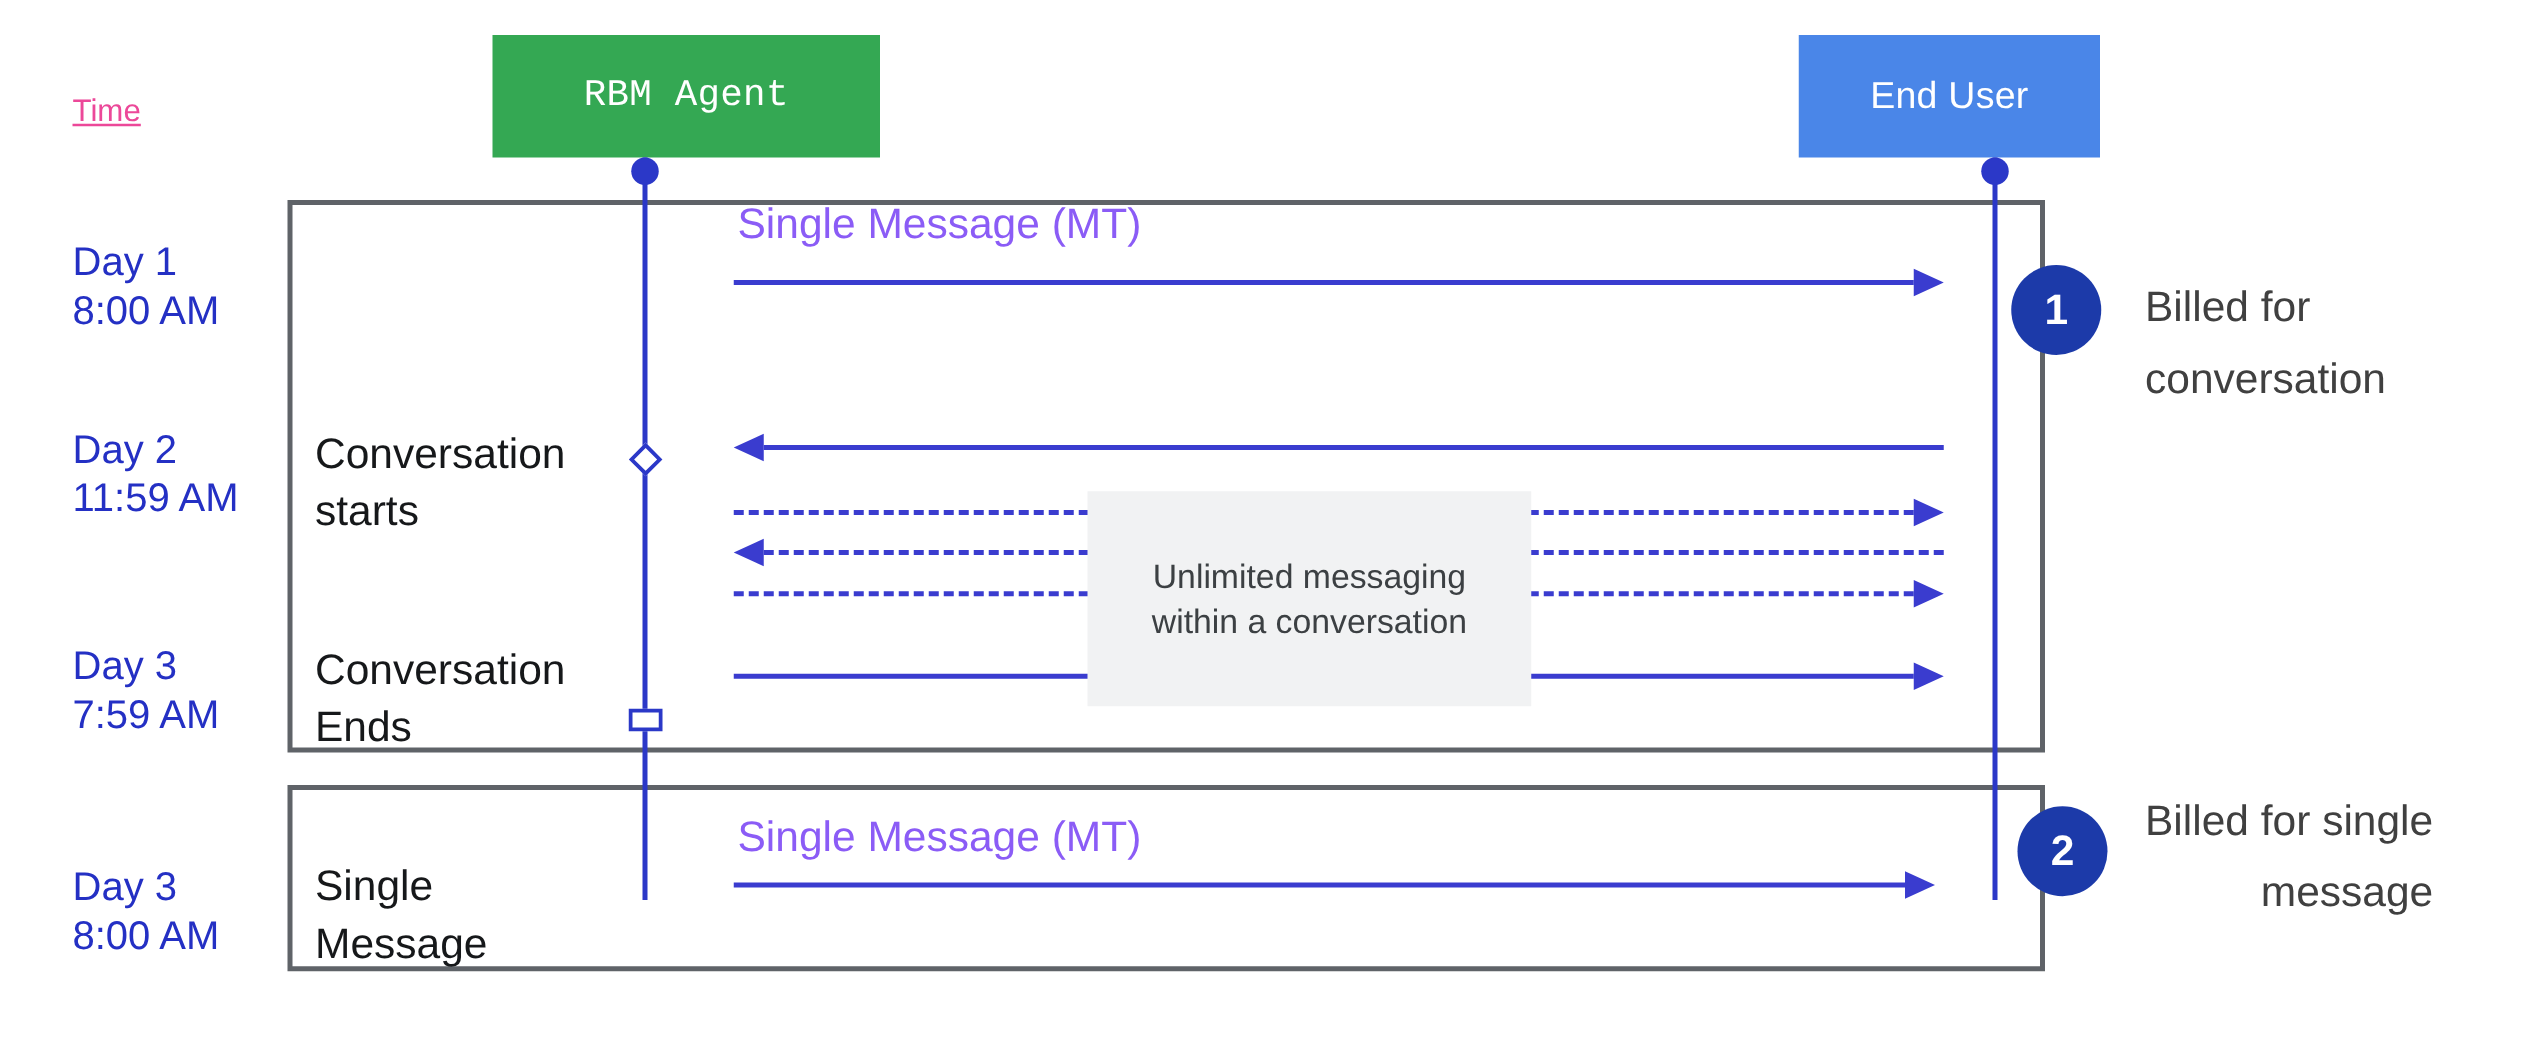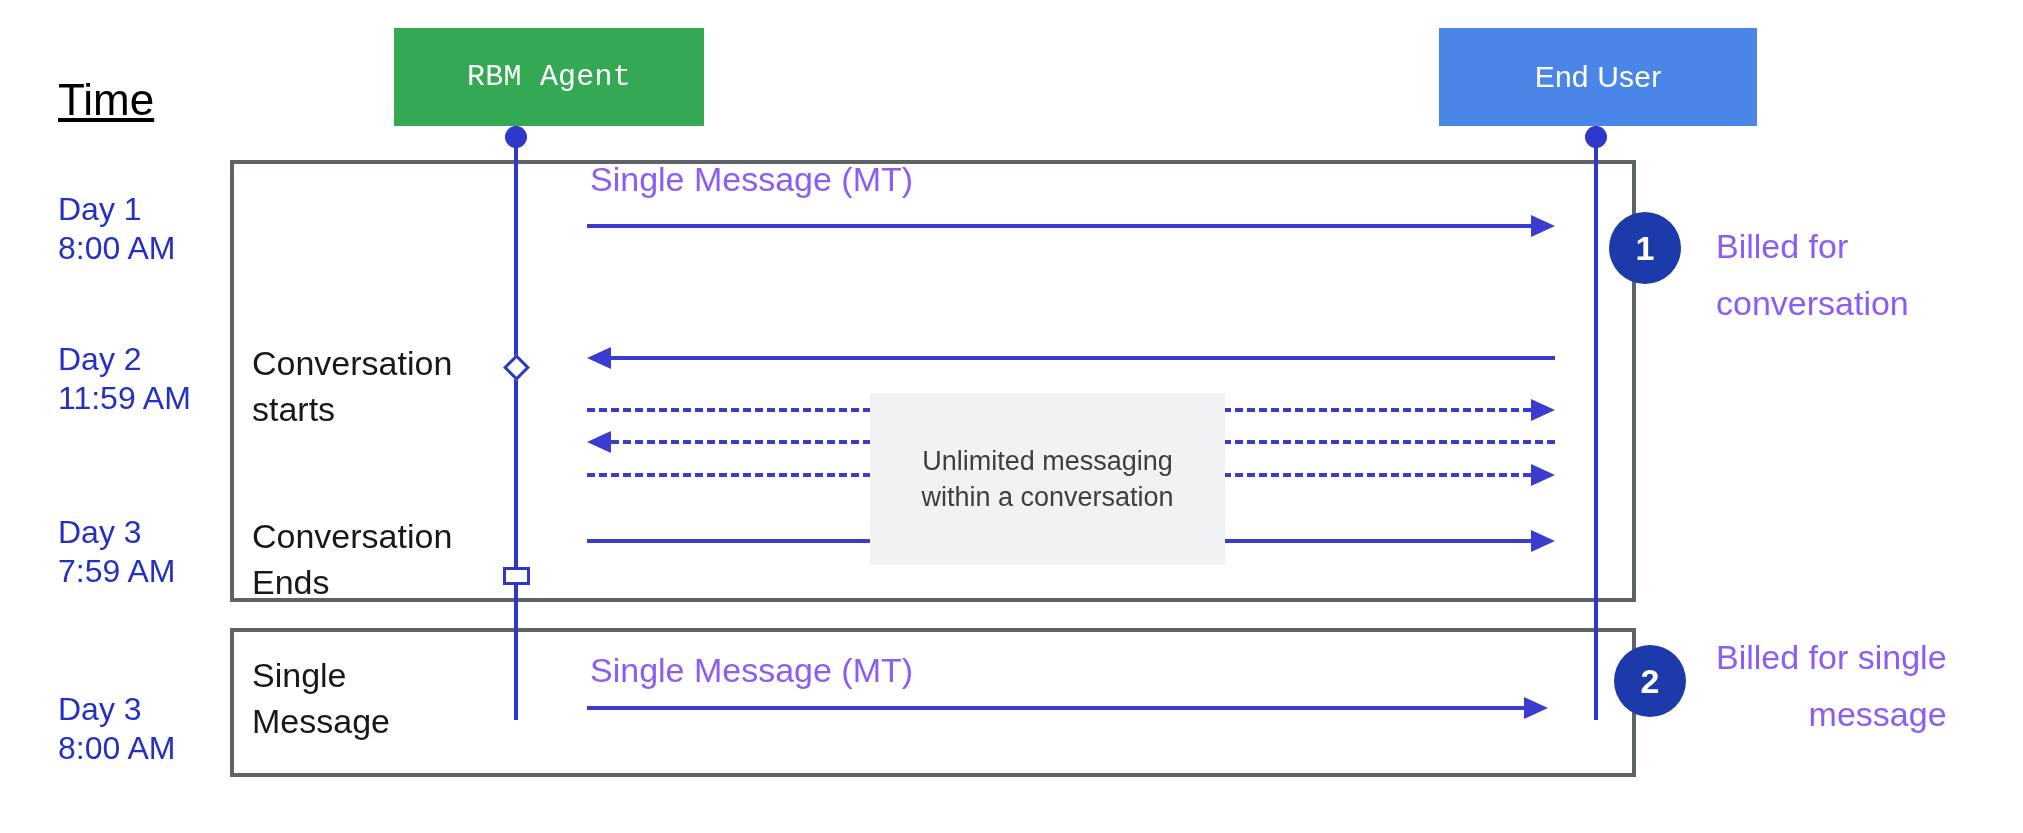--- a/index.html
+++ b/index.html
@@ -27,42 +27,42 @@
   .ahead.left{border-top:11px solid transparent;border-bottom:11px solid transparent;border-right:24px solid #3a3ccf;}
   
   .diamond{position:absolute;width:13px;height:13px;background:#ffffff;border:3px solid #2b38c8;transform:rotate(45deg);z-index:8;}
   .endsq{position:absolute;width:21px;height:12px;background:#ffffff;border:3px solid #2b38c8;z-index:8;}
   
   .note{
     position:absolute;background:#f1f2f3;z-index:4;display:flex;align-items:center;justify-content:center;
     text-align:center;font-size:27px;line-height:36px;color:#3c4043;white-space:pre-line;
   }
   
-  .time-link{position:absolute;color:#000000;font-size:44px;text-decoration:underline;z-index:3;}
+  .time-link{position:absolute;color:#ec4899;font-size:25px;text-decoration:underline;z-index:3;}
   .day{position:absolute;color:#2430c4;font-size:32px;line-height:39px;white-space:pre-line;z-index:3;}
   .side-label{position:absolute;color:#16181a;font-size:34px;line-height:46px;white-space:pre-line;z-index:3;}
   .msg-label{position:absolute;color:#8b5cf6;font-size:34px;z-index:3;}
   
   .badge{
     position:absolute;width:72px;height:72px;border-radius:50%;background:#1c3aa9;color:#ffffff;
     display:flex;align-items:center;justify-content:center;font-size:34px;font-weight:bold;z-index:9;
   }
-  .billed{position:absolute;color:#8b5cf6;font-size:34px;line-height:57px;white-space:pre-line;z-index:3;}
+  .billed{position:absolute;color:#404040;font-size:34px;line-height:57px;white-space:pre-line;z-index:3;}
 </style>
 </head>
 <body>
 
 <div class="canvas">
 
   <a class="time-link" style="left:58px;top:75px;">Time</a>
 
   <div class="actor-box agent" style="left:394px;top:28px;width:310px;height:98px;font-family:Liberation Mono, monospace;">
     <span>RBM Agent</span>
   </div>
-  <div class="actor-box user" style="left:1439px;top:28px;width:318px;height:98px;">
+  <div class="actor-box user" style="left:1439px;top:28px;width:241px;height:98px;">
     <span>End User</span>
   </div>
 
   <div class="frame" style="left:230px;top:160px;width:1406px;height:442px;"></div>
   <div class="frame" style="left:230px;top:628px;width:1406px;height:149px;"></div>
 
   <div class="lifeline" style="left:514px;top:126px;height:594px;"></div>
   <div class="lifeline" style="left:1594px;top:126px;height:594px;"></div>
   <div class="dot" style="left:505px;top:126px;"></div>
   <div class="dot" style="left:1585px;top:126px;"></div>
@@ -73,21 +73,21 @@
 11:59 AM</div>
   <div class="day" style="left:58px;top:513px;">Day 3
 7:59 AM</div>
   <div class="day" style="left:58px;top:690px;">Day 3
 8:00 AM</div>
 
   <div class="side-label" style="left:252px;top:340px;">Conversation
 starts</div>
   <div class="side-label" style="left:252px;top:513px;">Conversation
 Ends</div>
-  <div class="side-label" style="left:252px;top:652px;">Single
+  <div class="side-label" style="left:252px;top:686px;">Single
 Message</div>
 
   <div class="msg-label" style="left:590px;top:160px;">Single Message (MT)</div>
   <div class="msg-label" style="left:590px;top:651px;">Single Message (MT)</div>
 
   <div class="aline" style="left:587px;top:224px;width:944px;"></div>
   <div class="ahead right" style="left:1531px;top:215px;"></div>
 
   <div class="ahead left" style="left:587px;top:347px;"></div>
   <div class="aline" style="left:611px;top:356px;width:944px;"></div>

